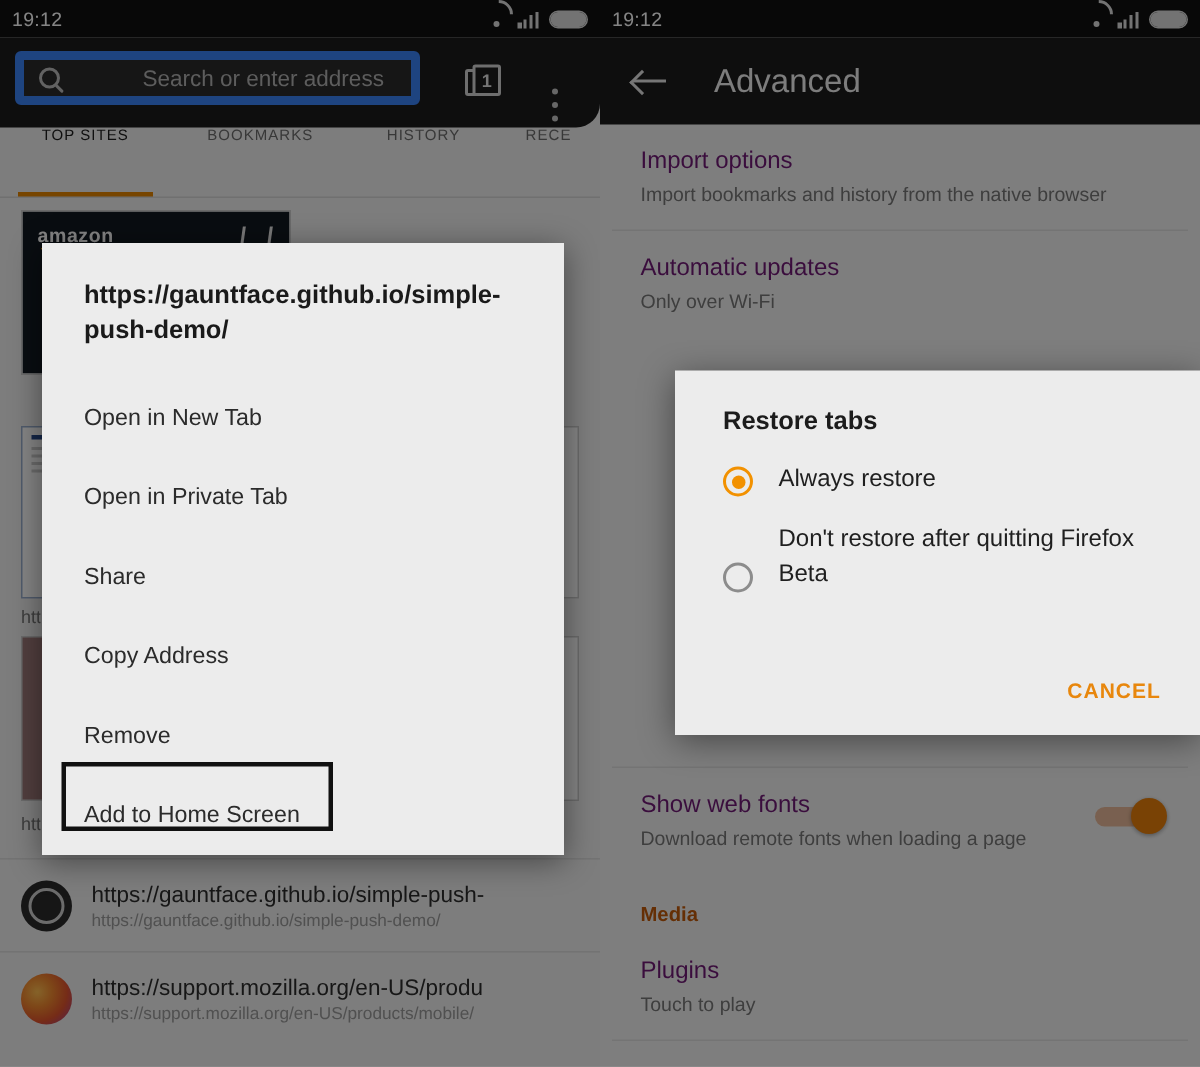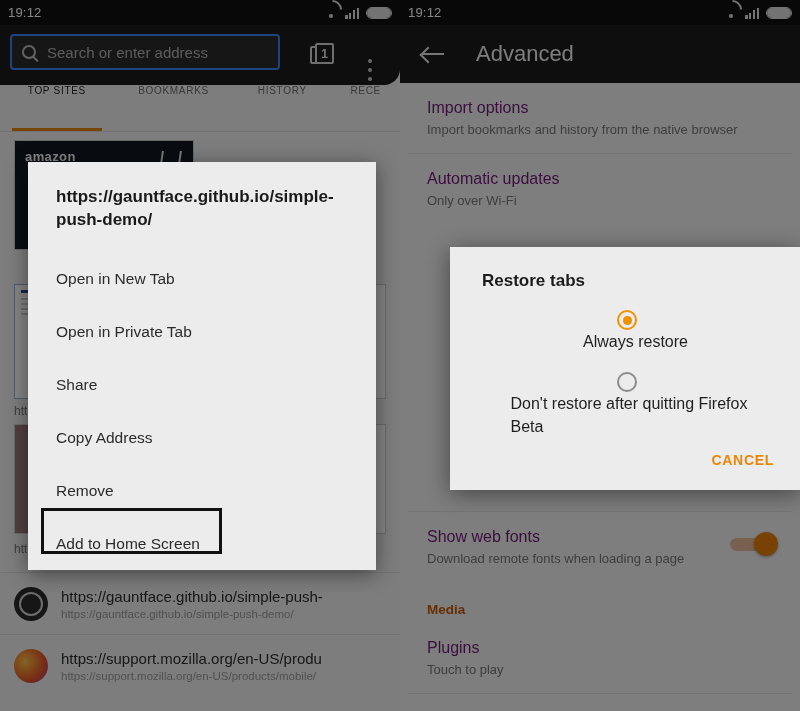--- a/index.html
+++ b/index.html
@@ -49,22 +49,22 @@
   }
 
   
   #browser-chrome{
     position:absolute; top:25px; left:0; width:400px; height:60px;
     background:#1b1b1b;
     border-bottom-right-radius:16px;
   }
   #urlbar{
     position:absolute; left:10px; top:9px; width:270px; height:36px;
-    background:#2b2b2b; border:2px solid #3b82f6; border-radius:4px;
-    display:flex; align-items:center; padding:0 10px;
+    background:#2b2b2b; border:6px solid #3b82f6; border-radius:4px;
+    display:flex; align-items:center; padding:0 10px;gap:44px;
   }
   .mag{ width:14px; height:14px; border:2px solid #bdbdbd; border-radius:50%;
         position:relative; flex:0 0 auto; }
   .mag::after{ content:""; position:absolute; right:-5px; bottom:-3px;
         width:7px; height:2px; background:#bdbdbd; transform:rotate(45deg);
         border-radius:1px; }
   #urlbar .ph{ margin-left:11px; color:#b2b2b2; font-size:15px; }
   #tabcount{
     position:absolute; left:310px; top:18px; width:24px; height:24px;
   }
@@ -198,21 +198,21 @@
 
   
   #restore-dialog{
     position:absolute; left:450px; top:247px; width:350px; height:243px;
     background:#ececec; box-shadow:0 4px 22px rgba(0,0,0,.45); z-index:60;
   }
   #restore-dialog .dlg-title{
     font-size:17px; font-weight:bold; color:#1c1c1c;
     padding:24px 0 0 32px;
   }
-  .radio-row{ display:flex; align-items:center; padding:17px 28px 0 32px;flex-direction:column; }
+  .radio-row{ display:flex; align-items:flex-end; padding:17px 28px 0 32px; }
   .radio{
     flex:0 0 auto; width:20px; height:20px; border-radius:50%;
     border:2px solid #8c8c8c; margin-top:2px; position:relative;
   }
   .radio.on{ border-color:#f29100; }
   .radio.on::after{ content:""; position:absolute; inset:3.5px;
      border-radius:50%; background:#f29100; }
   .radio-label{ margin-left:17px; font-size:16px; color:#1f1f1f;
      line-height:1.45; }
   #cancel-btn{

